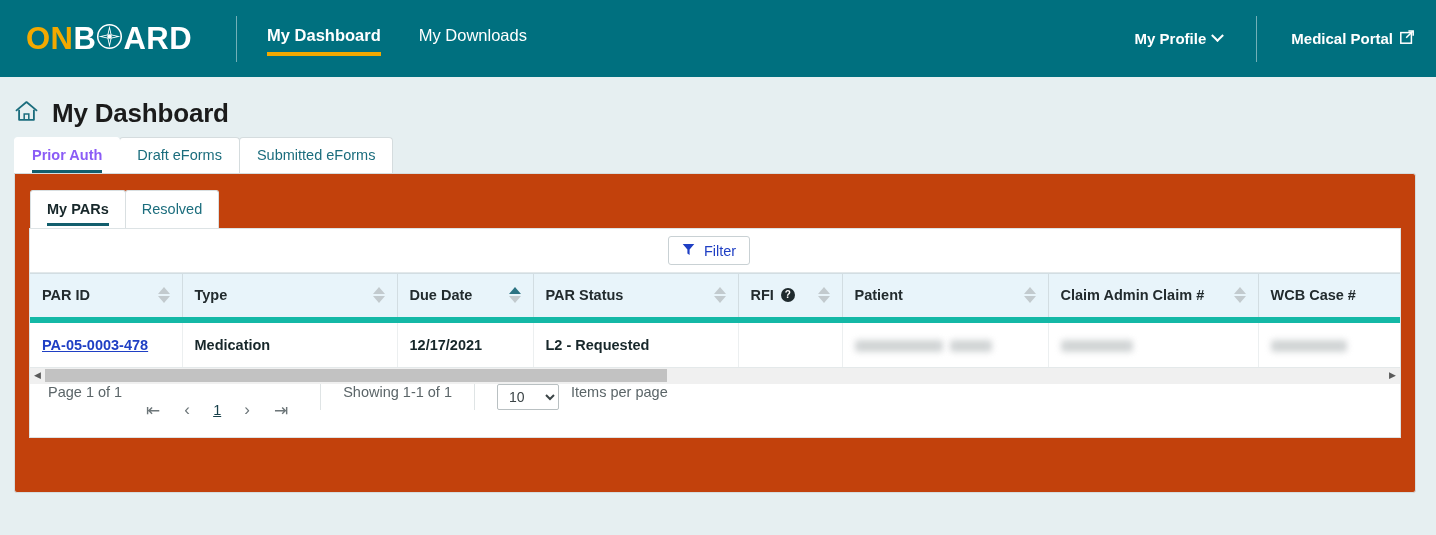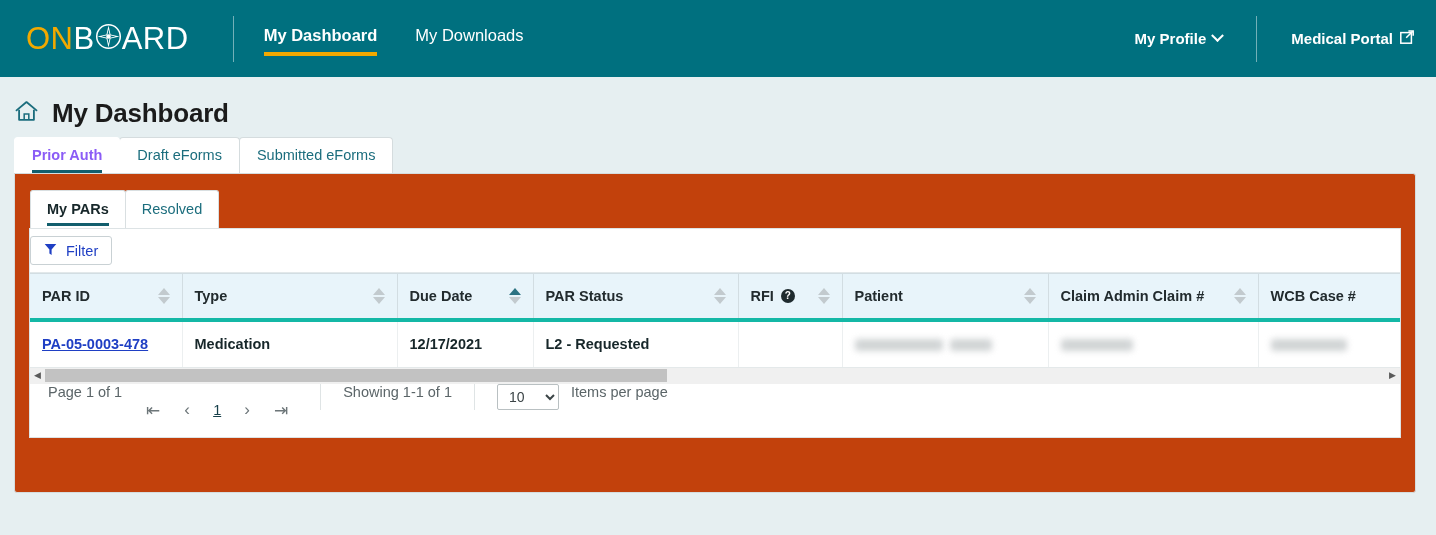--- a/index.html
+++ b/index.html
@@ -19,21 +19,21 @@
     background: #00707f;
     display: flex;
     align-items: center;
     padding: 0 22px 0 26px;
     position: relative;
   }
   .logo {
     display: flex; 
     font-size: 31px;
     letter-spacing: 0.5px;
-    font-weight: 400;
+    font-weight: 700;
     user-select: none;
   }
   .logo .on { color: #f2a900; }
   .logo .ard { color: #ffffff; }
   .compass { display: inline-block; vertical-align: middle; margin: 0 0px; position: relative; top: 1px; }
 
   .navdiv {
     width: 1px; height: 46px;
     background: rgba(255,255,255,0.45);
     margin: 0 30px 0 44px;
@@ -183,21 +183,21 @@
 
   
   .panel {
     margin: 0 14px;
     border: 1px solid #dde3e5;
     border-top: 1px solid #dde3e5;
   }
   .toolbar-row {
     height: 44px;
     display: flex;
-    justify-content: flex-start;
+    justify-content: center;
     align-items: center;
     padding-right: 12px;
     border-bottom: 1px solid #e2e8ea;
     background: #fff;
   }
   .toolbar-row.last { border-bottom: none; }
   .tbtn {
     display: inline-flex;
     align-items: center;
     gap: 9px;
@@ -215,21 +215,21 @@
   
   .grid-clip { overflow: hidden; position: relative; }
   table.grid {
     border-collapse: collapse;
     width: 1575px;
     table-layout: fixed;
   }
   table.grid th {
     background: #e8f4fa;
     border-right: 1px solid #d2dde2;
-    border-bottom: 4px solid #14b8a6;
+    border-bottom: 6px solid #14b8a6;
     border-top: 1px solid #d2dde2;
     height: 46px;
     padding: 0 12px;
     text-align: left;
     font-size: 14.5px;
     color: #222b2e;
     font-weight: bold;
     white-space: nowrap;
     position: relative;
   }

